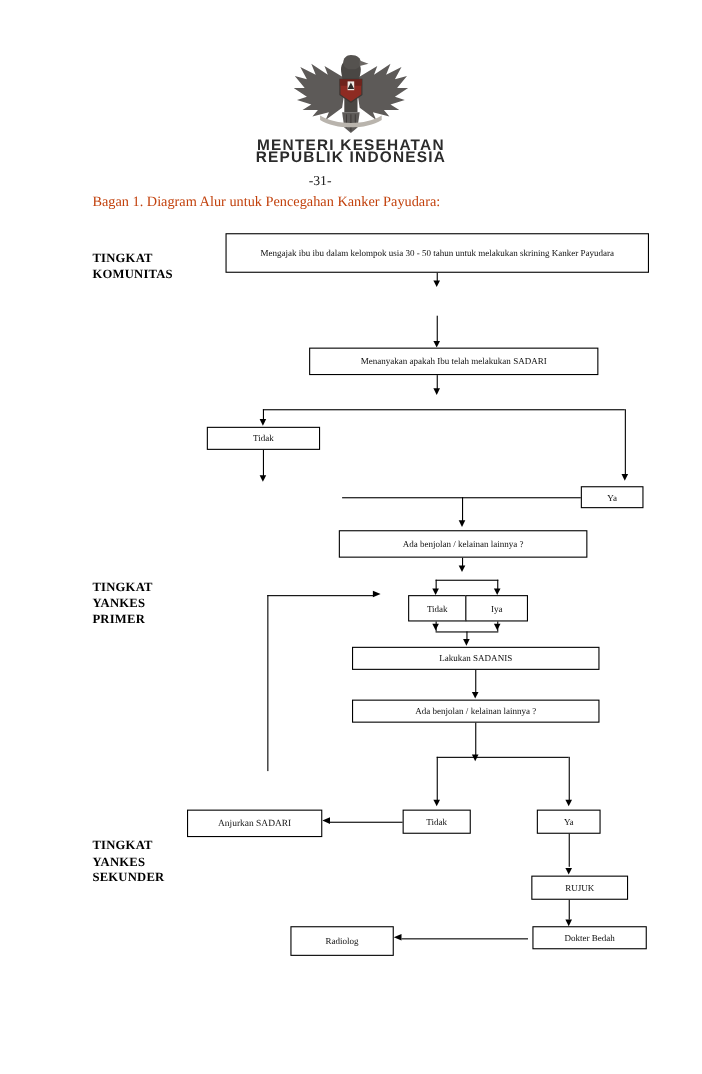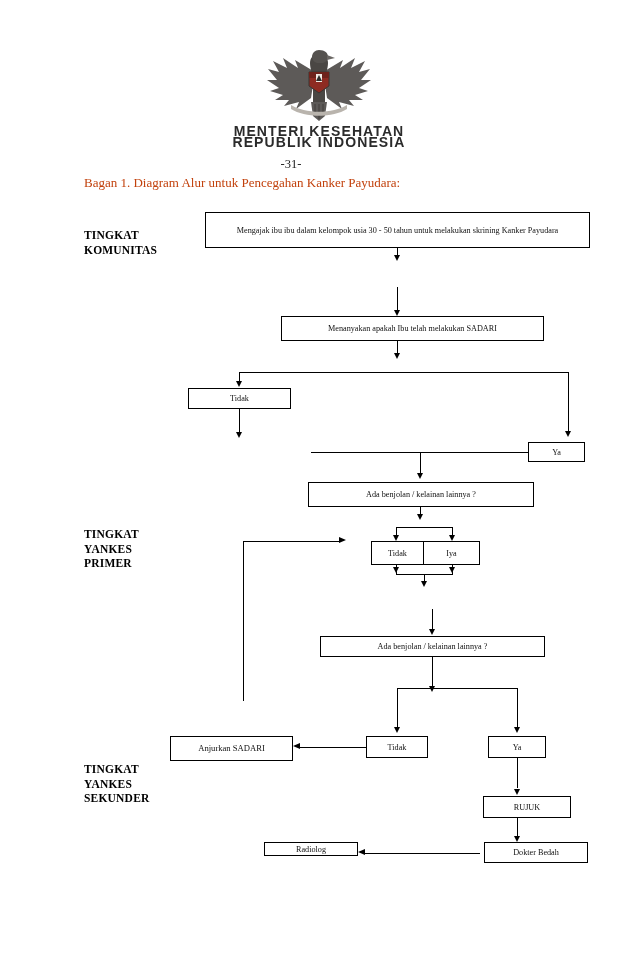--- a/index.html
+++ b/index.html
@@ -210,20 +210,21 @@
   <div class="node" style="left:423px; top:541px; width:57px; height:24px;">Iya</div>
 
   <div class="vline" style="left:396px; top:565px; height:9px;"></div>
   <div class="arrow-down" style="left:393px; top:567px;"></div>
   <div class="vline" style="left:452px; top:565px; height:9px;"></div>
   <div class="arrow-down" style="left:449px; top:567px;"></div>
   <div class="hline" style="left:396px; top:574px; width:57px;"></div>
   <div class="vline" style="left:424px; top:574px; height:8px;"></div>
   <div class="arrow-down" style="left:421px; top:581px;"></div>
 
+  <div class="node" style="left:320px; top:588px; width:225px; height:21px;">Lakukan SADANIS</div>
 
   <div class="vline" style="left:432px; top:609px; height:21px;"></div>
   <div class="arrow-down" style="left:429px; top:629px;"></div>
 
   <div class="node" style="left:320px; top:636px; width:225px; height:21px;">Ada benjolan / kelainan lainnya ?</div>
 
   <div class="vline" style="left:432px; top:657px; height:30px;"></div>
   <div class="arrow-down" style="left:429px; top:686px;"></div>
   <div class="hline" style="left:397px; top:688px; width:120px;"></div>
   <div class="vline" style="left:397px; top:688px; height:40px;"></div>
@@ -249,15 +250,15 @@
   <div class="node" style="left:483px; top:796px; width:88px; height:22px;">RUJUK</div>
 
   <div class="vline" style="left:517px; top:818px; height:18px;"></div>
   <div class="arrow-down" style="left:514px; top:836px;"></div>
 
   <div class="node" style="left:484px; top:842px; width:104px; height:21px;">Dokter Bedah</div>
 
   <div class="hline" style="left:365px; top:853px; width:115px;"></div>
   <div class="arrow-left" style="left:358px; top:849px;"></div>
 
-  <div class="node" style="left:264px; top:842px; width:94px; height:14px;">Radiolog</div>
+  <div class="node" style="left:264px; top:842px; width:94px; height:27px;">Radiolog</div>
 
 </div>
 
 </body></html>

